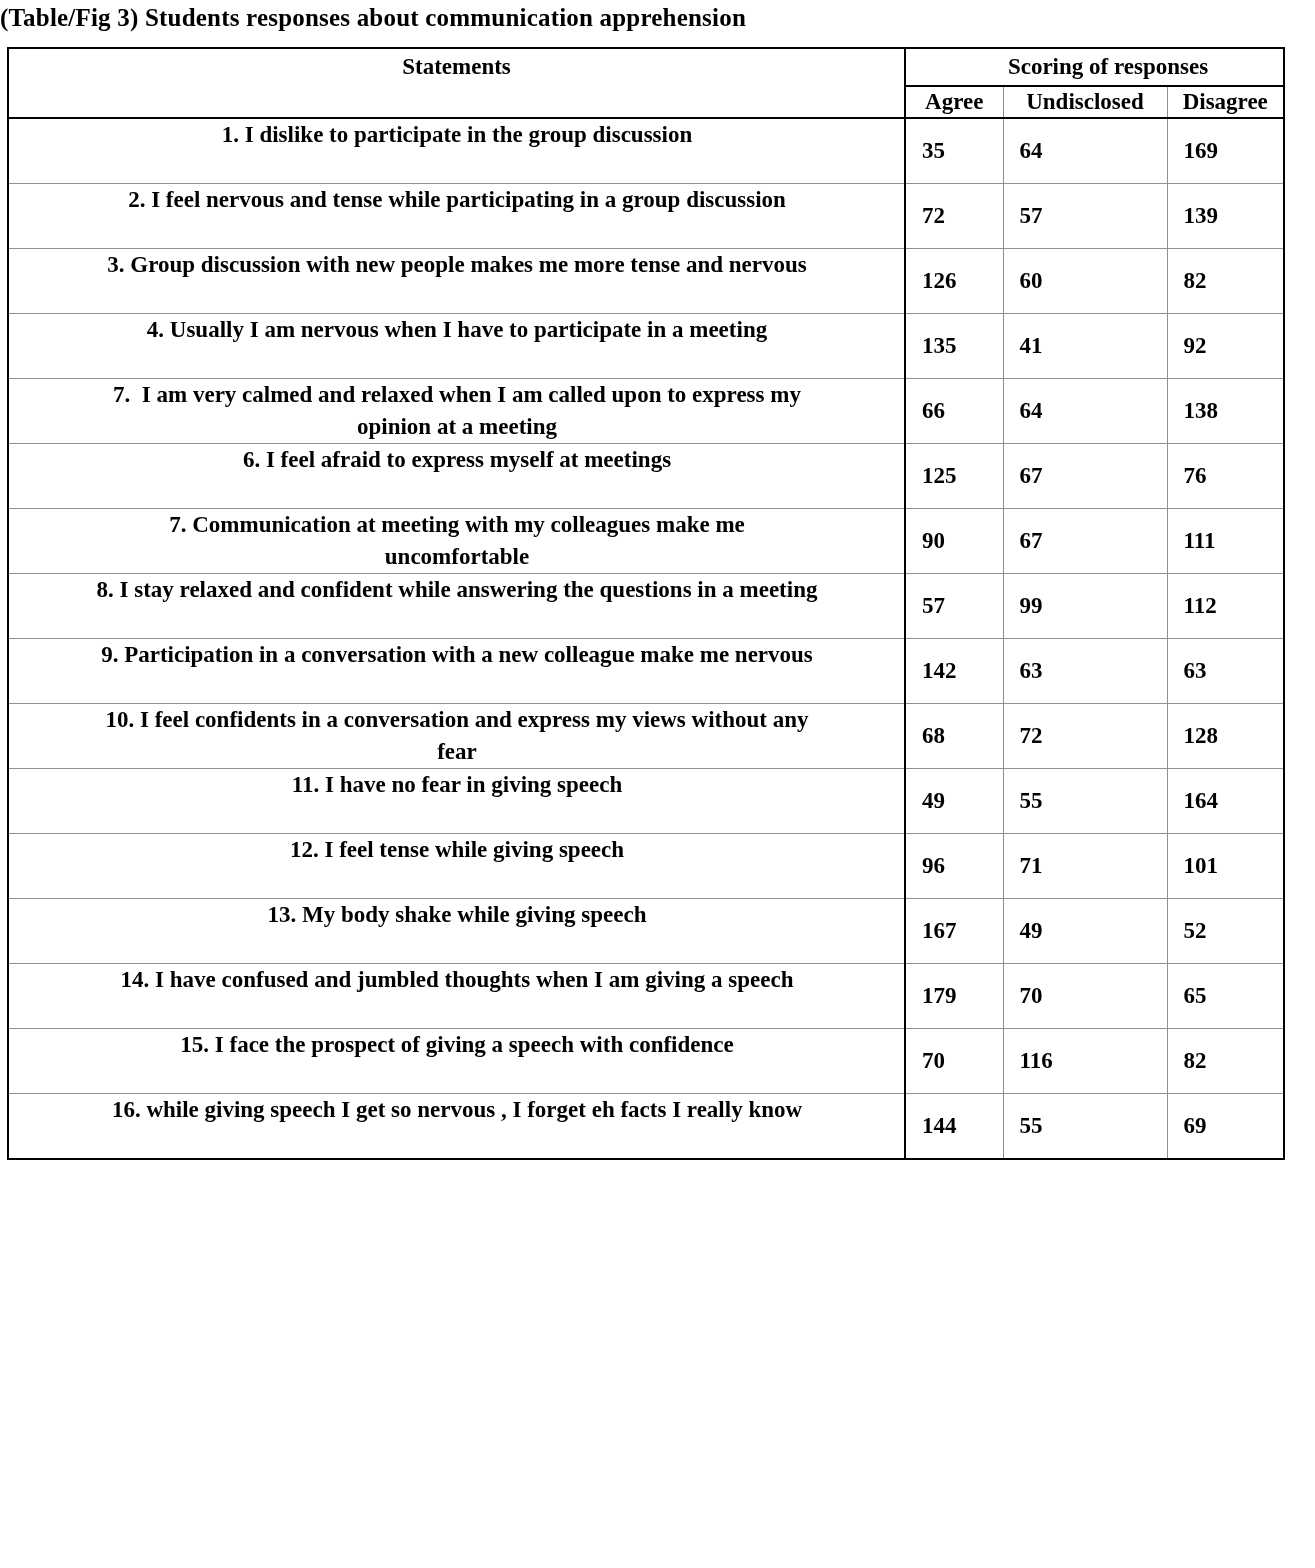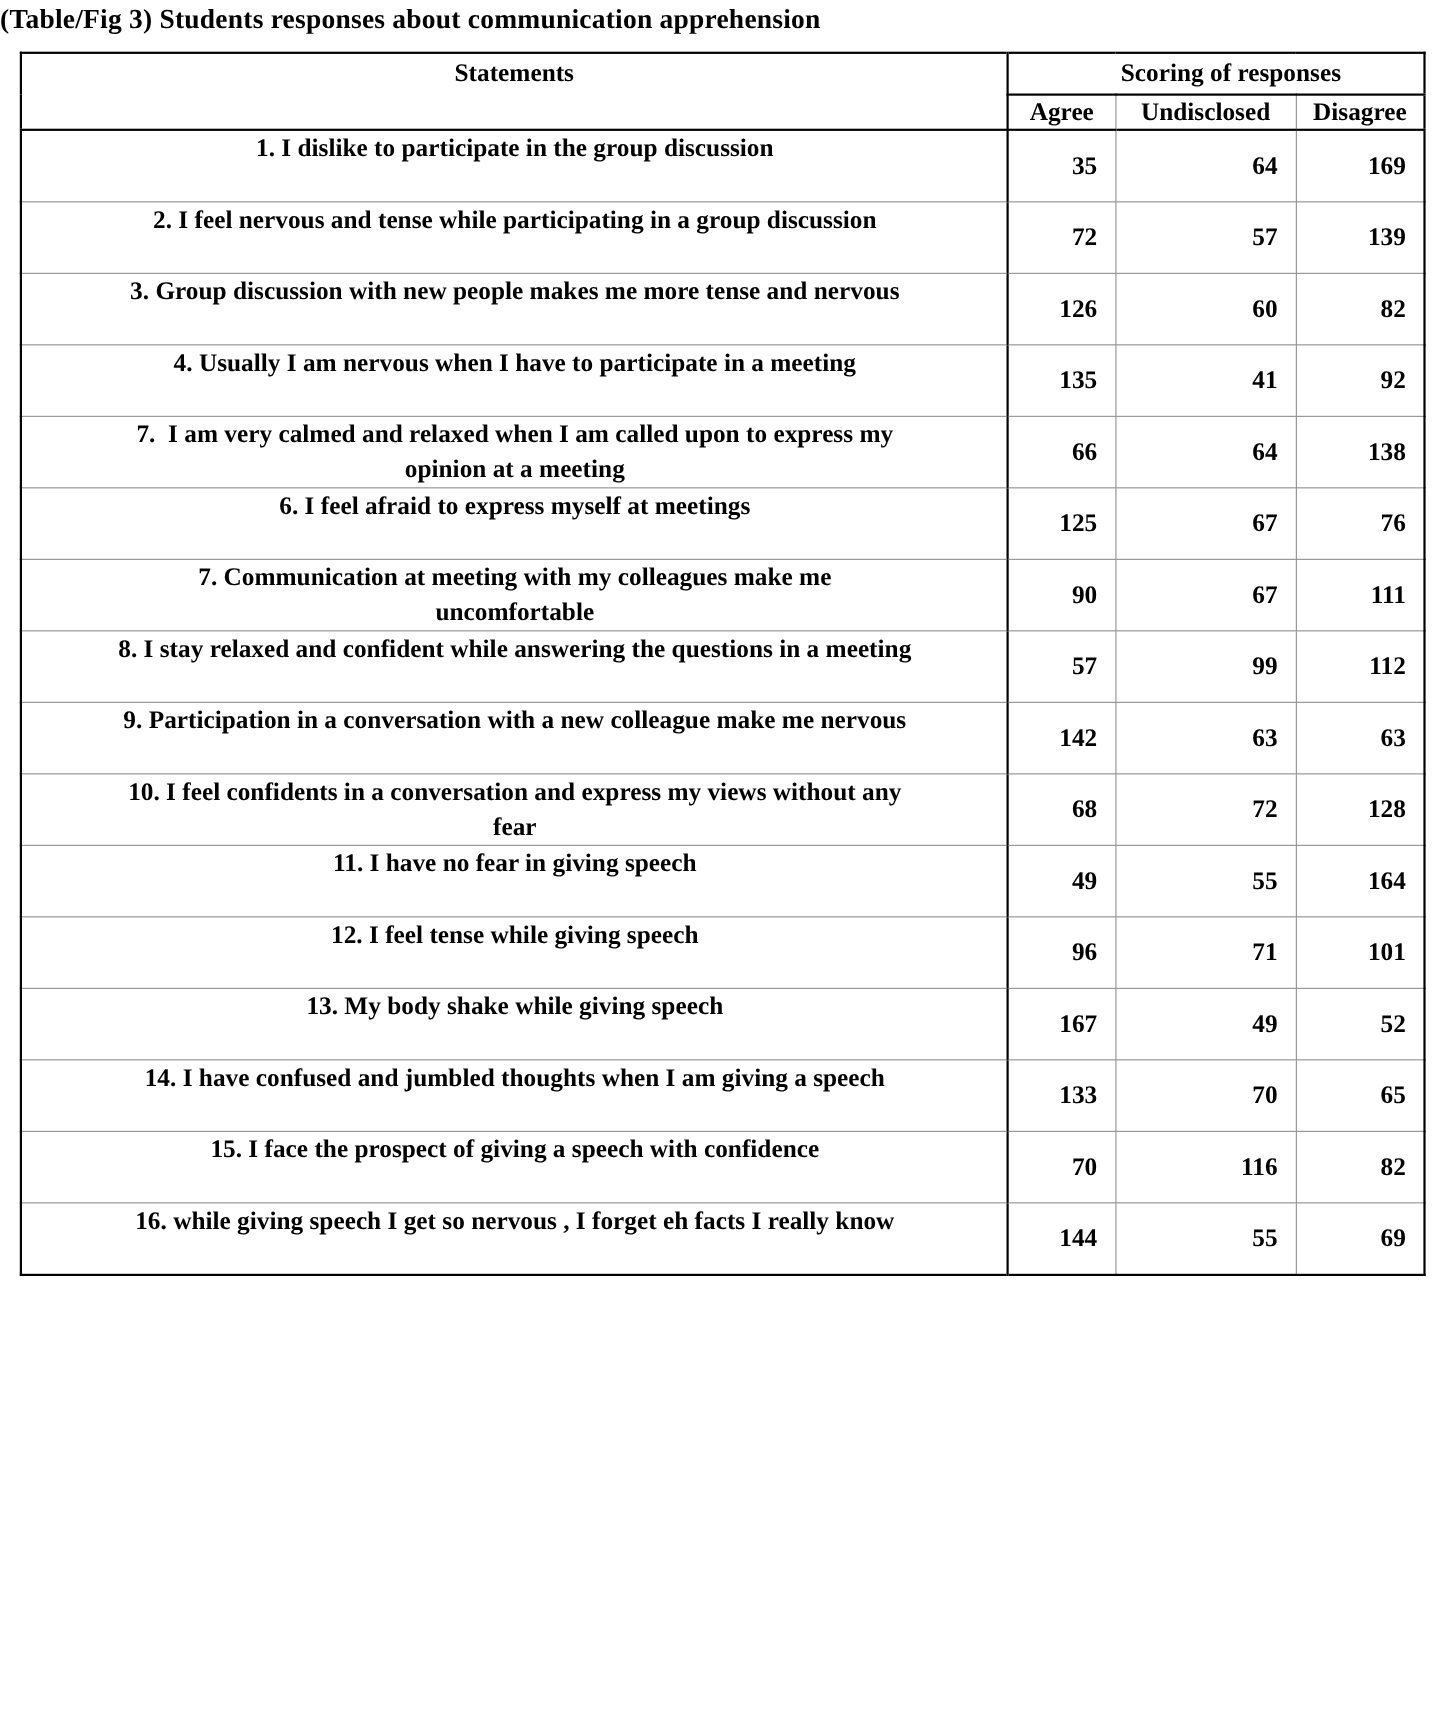--- a/index.html
+++ b/index.html
@@ -22,21 +22,21 @@
     position:absolute;
     top:3px; left:0;
     width:1315px;
     text-align:left;
     font-size:25px;
     line-height:30px;
     letter-spacing:0.2px;
   }
   table.resp{
     position:absolute;
-    top:47px; left:18px;
+    top:47px; left:7px;
     width:1276px;
     border-collapse:collapse;
     table-layout:fixed;
     border:2px solid var(--border);
   }
   col.c-stmt{ width:897px; }
   col.c-agree{ width:98px; }
   col.c-und{ width:164px; }
   col.c-dis{ width:117px; }
 
@@ -73,21 +73,21 @@
     font-size:23px;
     line-height:32px;
   }
   td.stmt{
     text-align:center;
     padding:0 4px 0 5px;
     white-space:pre-wrap;
     border-right:2px solid var(--border);
   }
   td.num{
-    text-align:right;
+    text-align:left;
     padding:16px;
   }
 </style>
 </head>
 <body>
 
 <div class="title">(Table/Fig 3) Students responses about communication apprehension</div>
 
 <table class="resp">
   <colgroup>
@@ -184,21 +184,21 @@
         <td class="num">101</td>
       </tr>
       <tr>
         <td class="stmt">13. My body shake while giving speech</td>
         <td class="num">167</td>
         <td class="num">49</td>
         <td class="num">52</td>
       </tr>
       <tr>
         <td class="stmt">14. I have confused and jumbled thoughts when I am giving a speech</td>
-        <td class="num">133</td>
+        <td class="num">179</td>
         <td class="num">70</td>
         <td class="num">65</td>
       </tr>
       <tr>
         <td class="stmt">15. I face the prospect of giving a speech with confidence</td>
         <td class="num">70</td>
         <td class="num">116</td>
         <td class="num">82</td>
       </tr>
       <tr>

